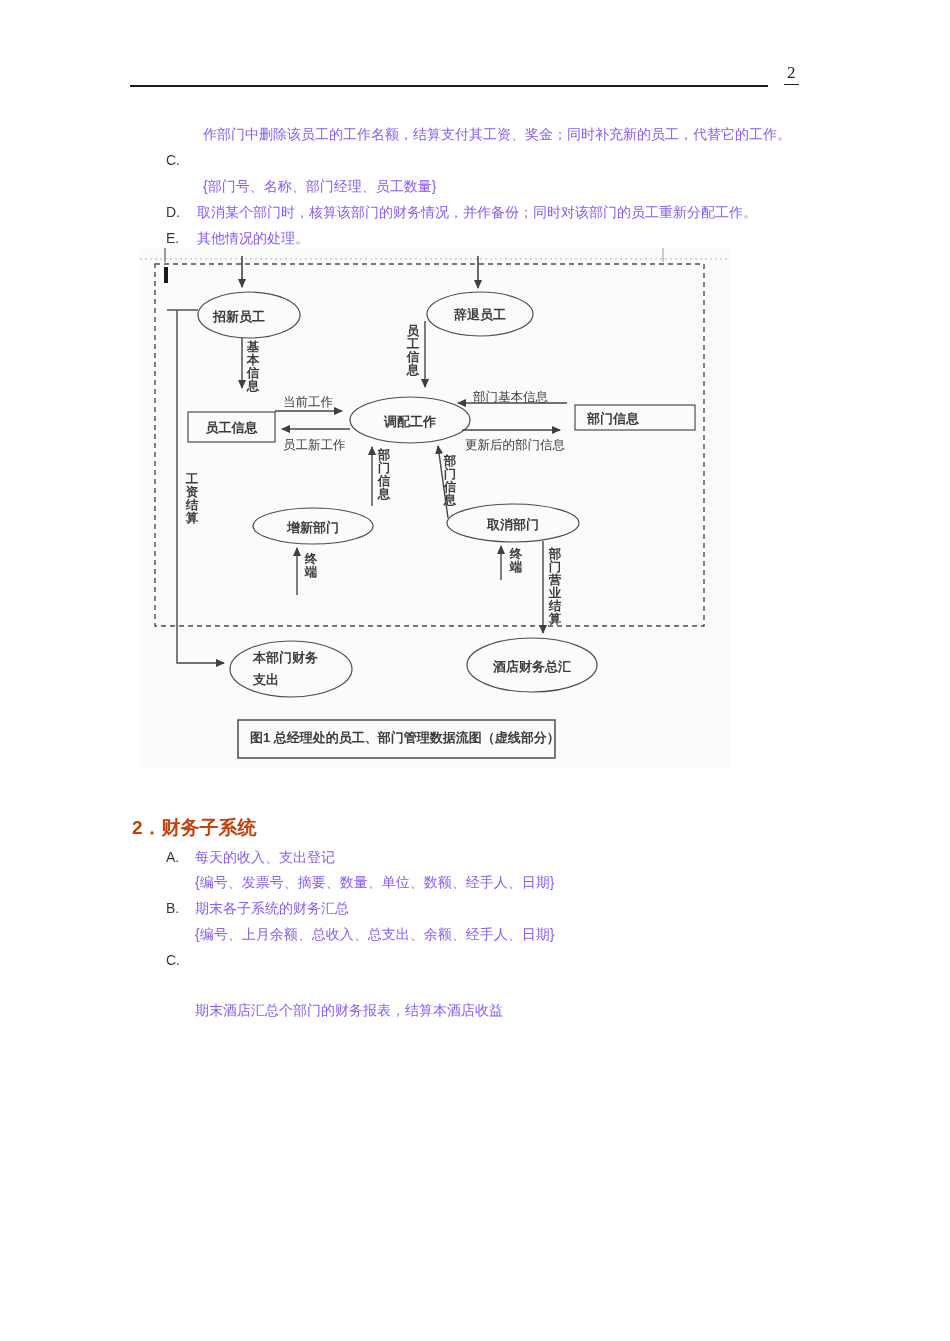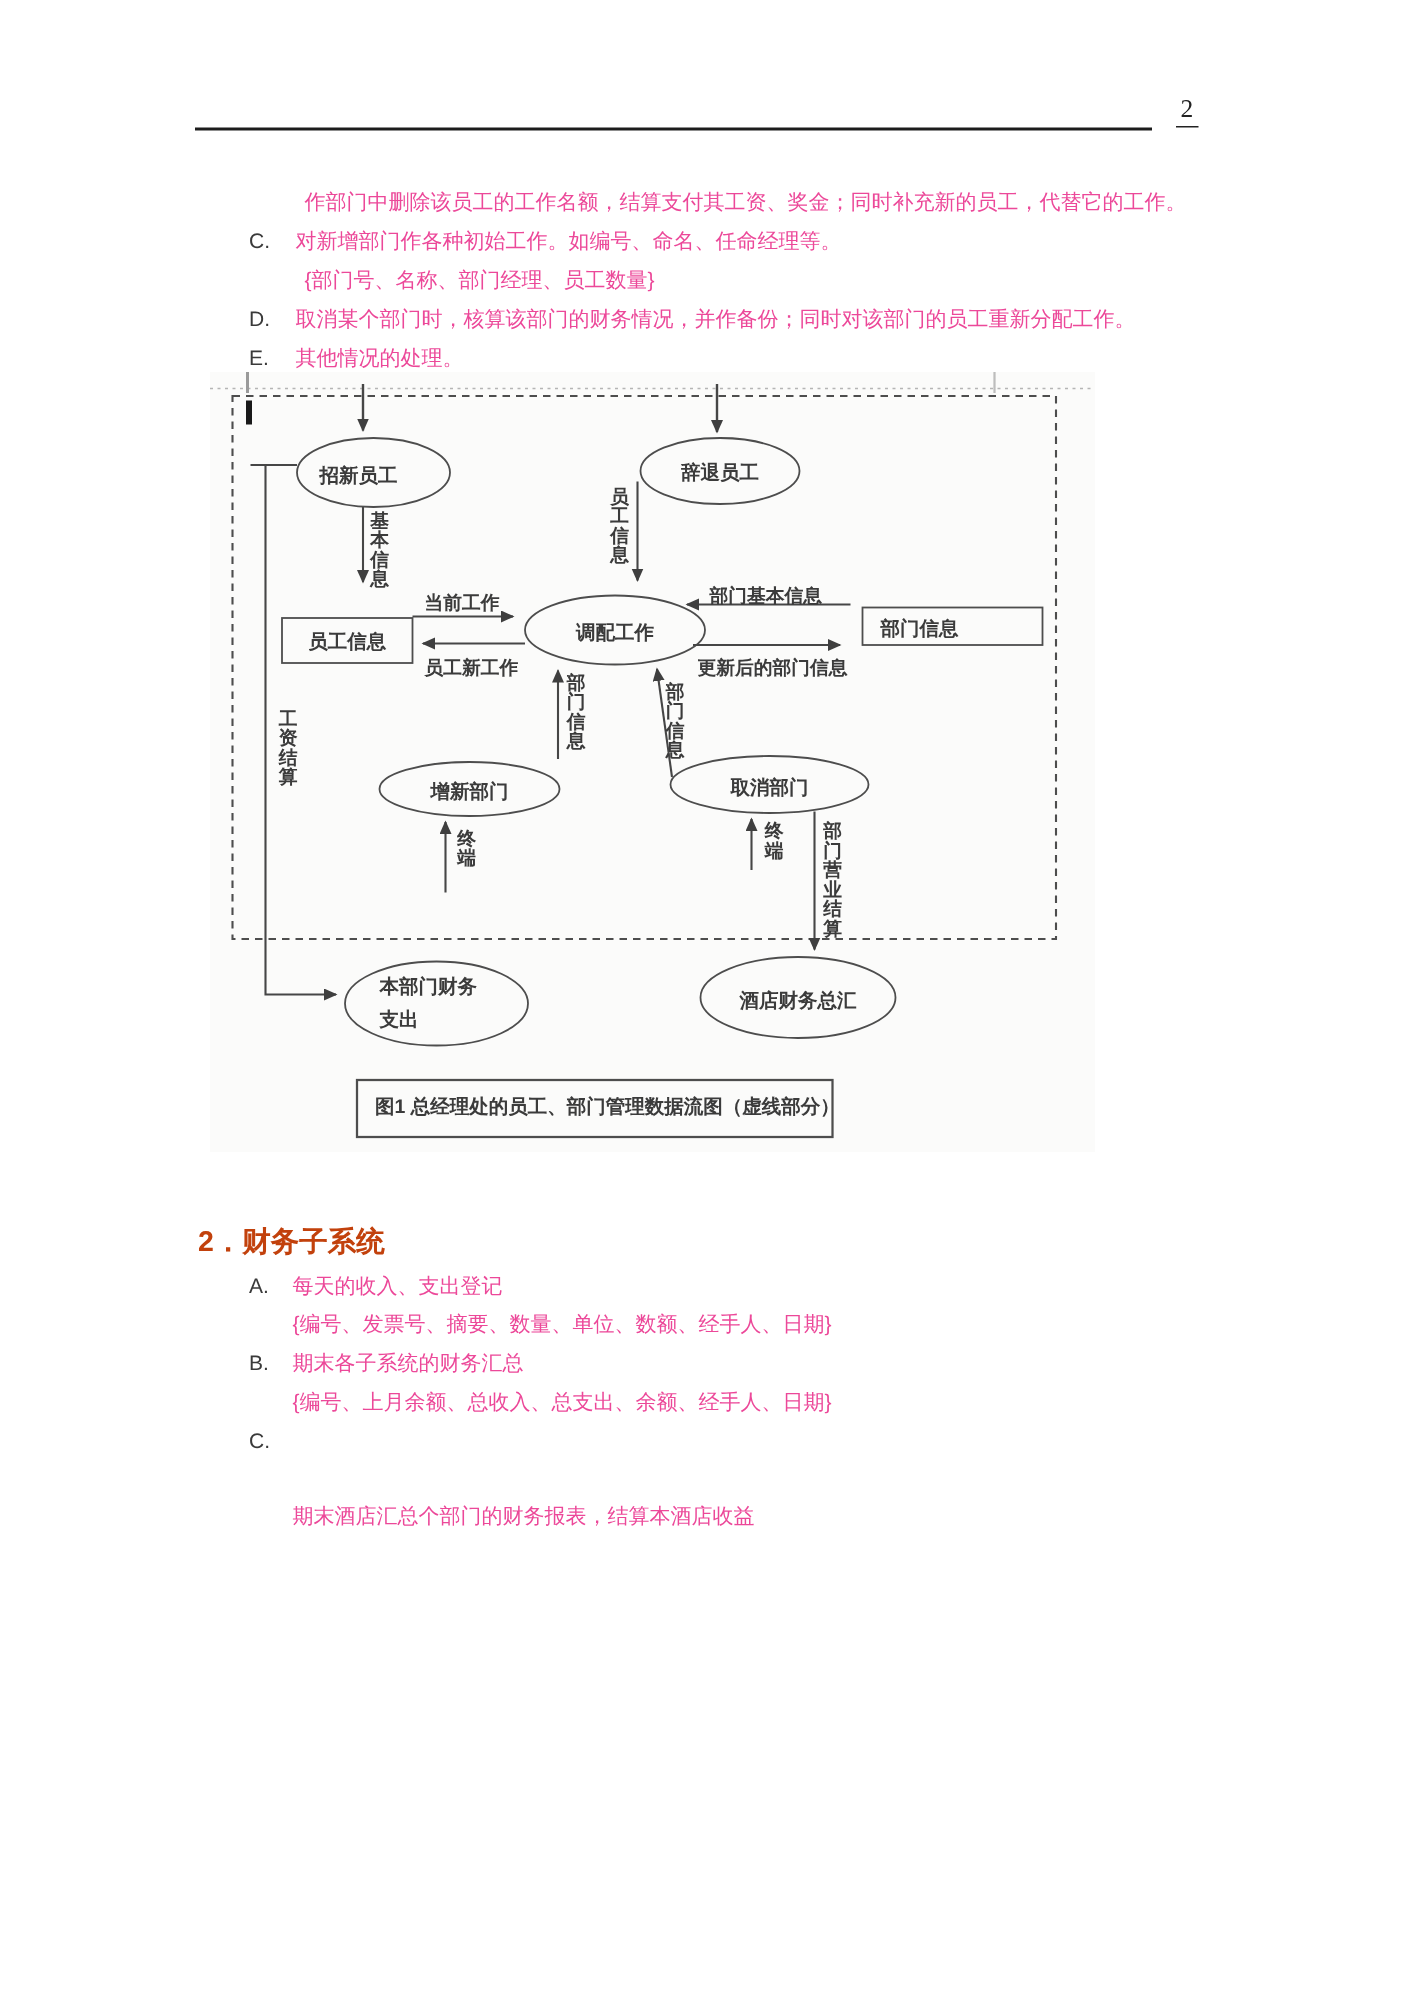--- a/index.html
+++ b/index.html
@@ -6,45 +6,44 @@
   .page{
     position:relative;width:950px;height:1341px;background:#ffffff;
     font-family:"Liberation Sans",sans-serif;color:#333;overflow:hidden;margin:0 auto;
   }
   .abs{position:absolute;}
   
   .header-rule{left:130px;top:85px;width:638px;height:2px;background:#1c1c1c;}
   .page-num{left:784px;top:63px;font-family:"Liberation Serif",serif;font-size:17px;color:#222;
     border-bottom:1.5px solid #222;padding:0 3px 1px 3px;}
   
-  .bodyline{font-size:14px;color:#ec4899;white-space:nowrap;letter-spacing:0;}
+  .bodyline{font-size:14px;color:#8b5cf6;white-space:nowrap;letter-spacing:0;}
   .marker{font-size:14px;color:#3a3a3a;}
   .h2{font-size:19px;font-weight:bold;color:#c2410c;white-space:nowrap;}
   
   #diagram{left:140px;top:248px;width:590px;height:520px;background:#fbfbfa;filter:blur(0.25px);}
   #diagram svg{position:absolute;left:0;top:0;}
   .nlabel{position:absolute;font-size:13px;font-weight:600;color:#3b3b3b;text-align:center;white-space:nowrap;}
   .nlabel2{position:absolute;font-size:13px;font-weight:600;color:#3b3b3b;text-align:left;white-space:pre-line;line-height:22px;}
-  .flabel{position:absolute;font-size:12.5px;font-weight:700;color:#3b3b3b;white-space:nowrap;}
+  .flabel{position:absolute;font-size:12.5px;font-weight:400;color:#3b3b3b;white-space:nowrap;}
   .vtext{position:absolute;width:14px;font-size:12.5px;font-weight:600;color:#3b3b3b;
     line-height:13px;word-break:break-all;text-align:center;}
   .caption-text{position:absolute;font-size:13px;font-weight:600;color:#3b3b3b;white-space:nowrap;}
 </style>
 </head>
 <body>
 
 <div class="page">
 
   <div class="abs header-rule"></div>
   <div class="abs page-num">2</div>
 
   <div class="abs bodyline" style="left:203px;top:126px;">作部门中删除该员工的工作名额，结算支付其工资、奖金；同时补充新的员工，代替它的工作。</div>
 
   <div class="abs marker" style="left:166px;top:152px;">C.</div>
-  <div class="abs bodyline" style="left:197px;top:152px;">对新增部门作各种初始工作。如编号、命名、任命经理等。</div>
   <div class="abs bodyline" style="left:203px;top:178px;">{部门号、名称、部门经理、员工数量}</div>
 
   <div class="abs marker" style="left:166px;top:204px;">D.</div>
   <div class="abs bodyline" style="left:197px;top:204px;">取消某个部门时，核算该部门的财务情况，并作备份；同时对该部门的员工重新分配工作。</div>
 
   <div class="abs marker" style="left:166px;top:230px;">E.</div>
   <div class="abs bodyline" style="left:197px;top:230px;">其他情况的处理。</div>
 
   <div id="diagram" class="abs">
     <svg width="590" height="520" viewBox="0 0 590 520">

